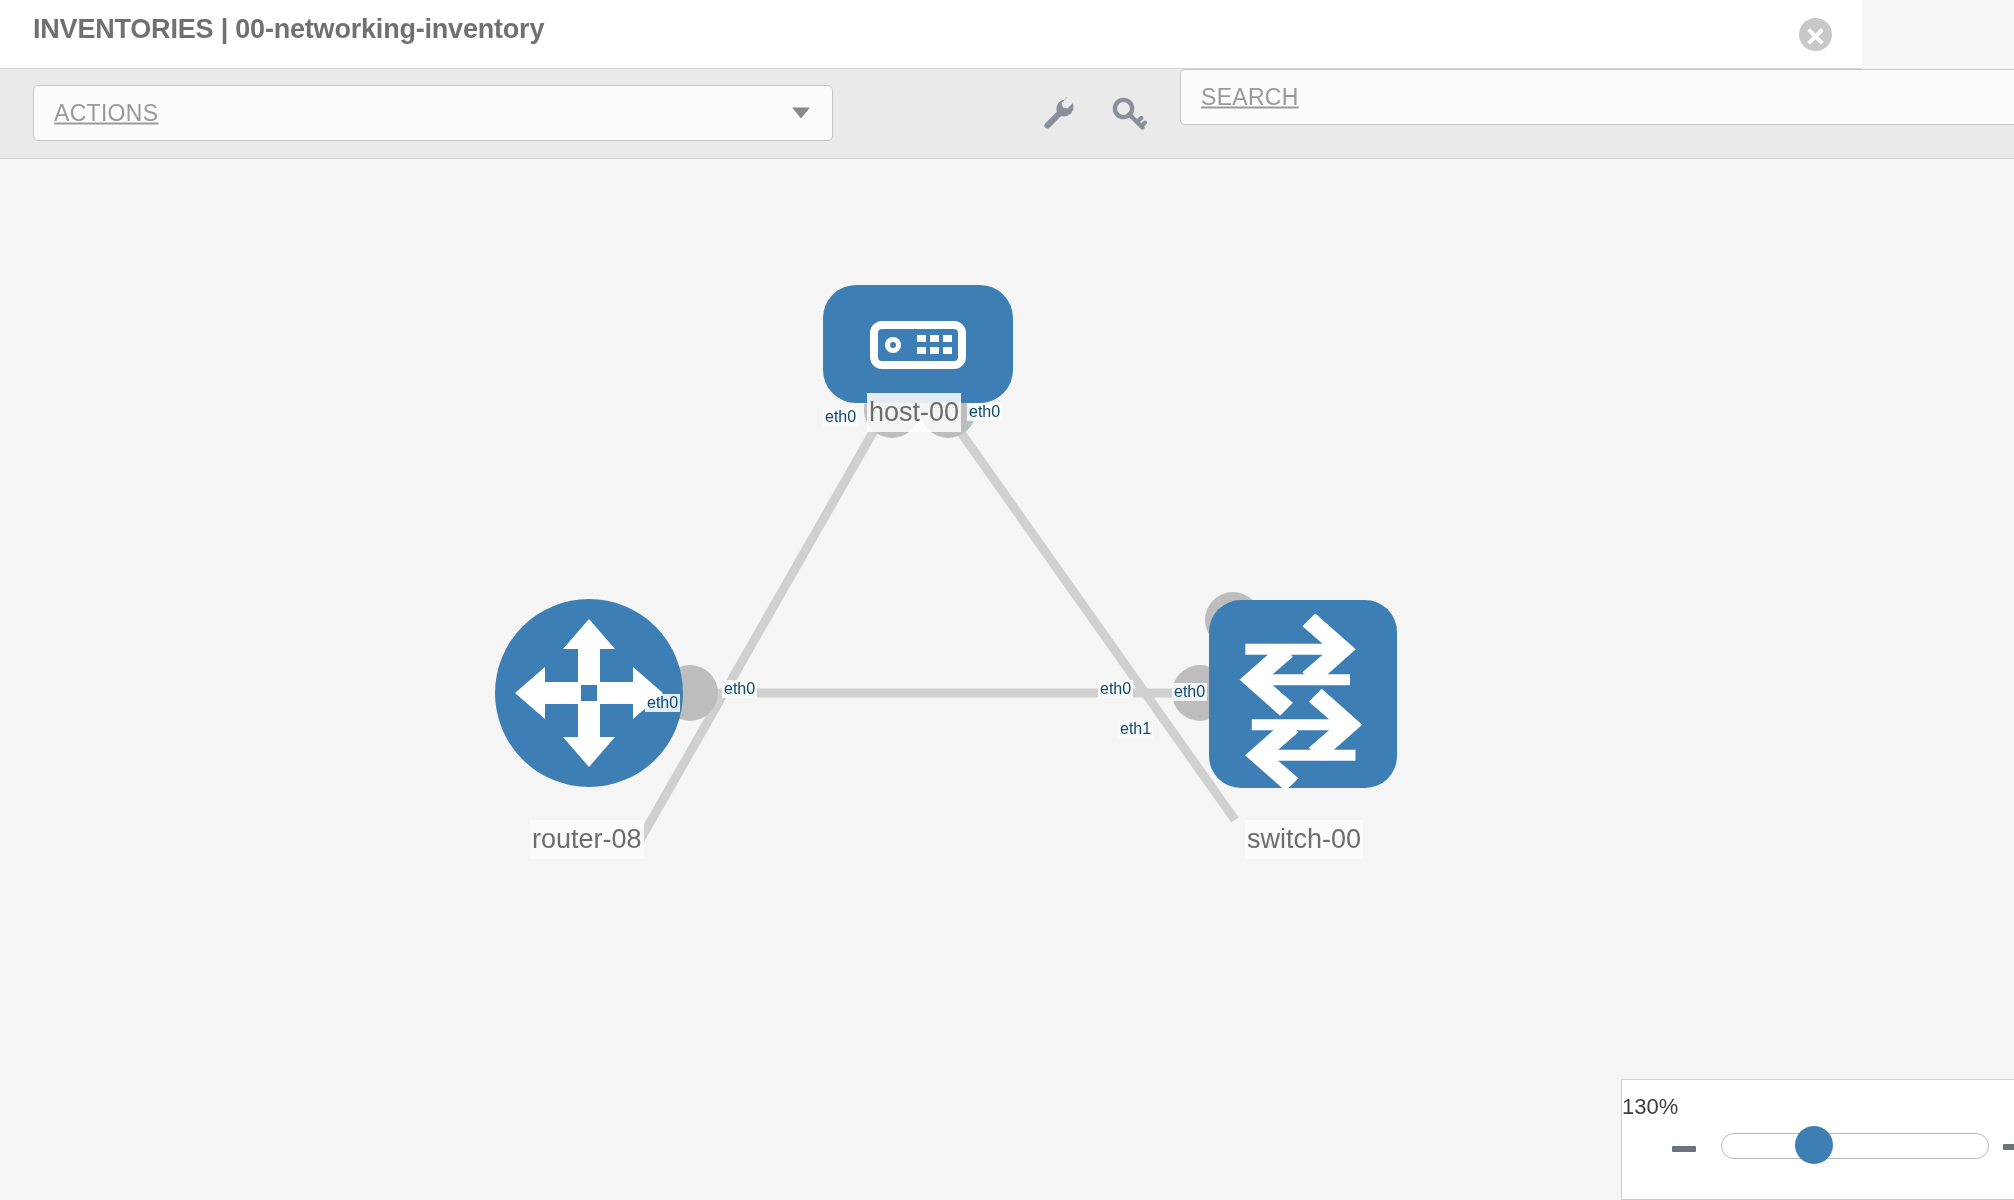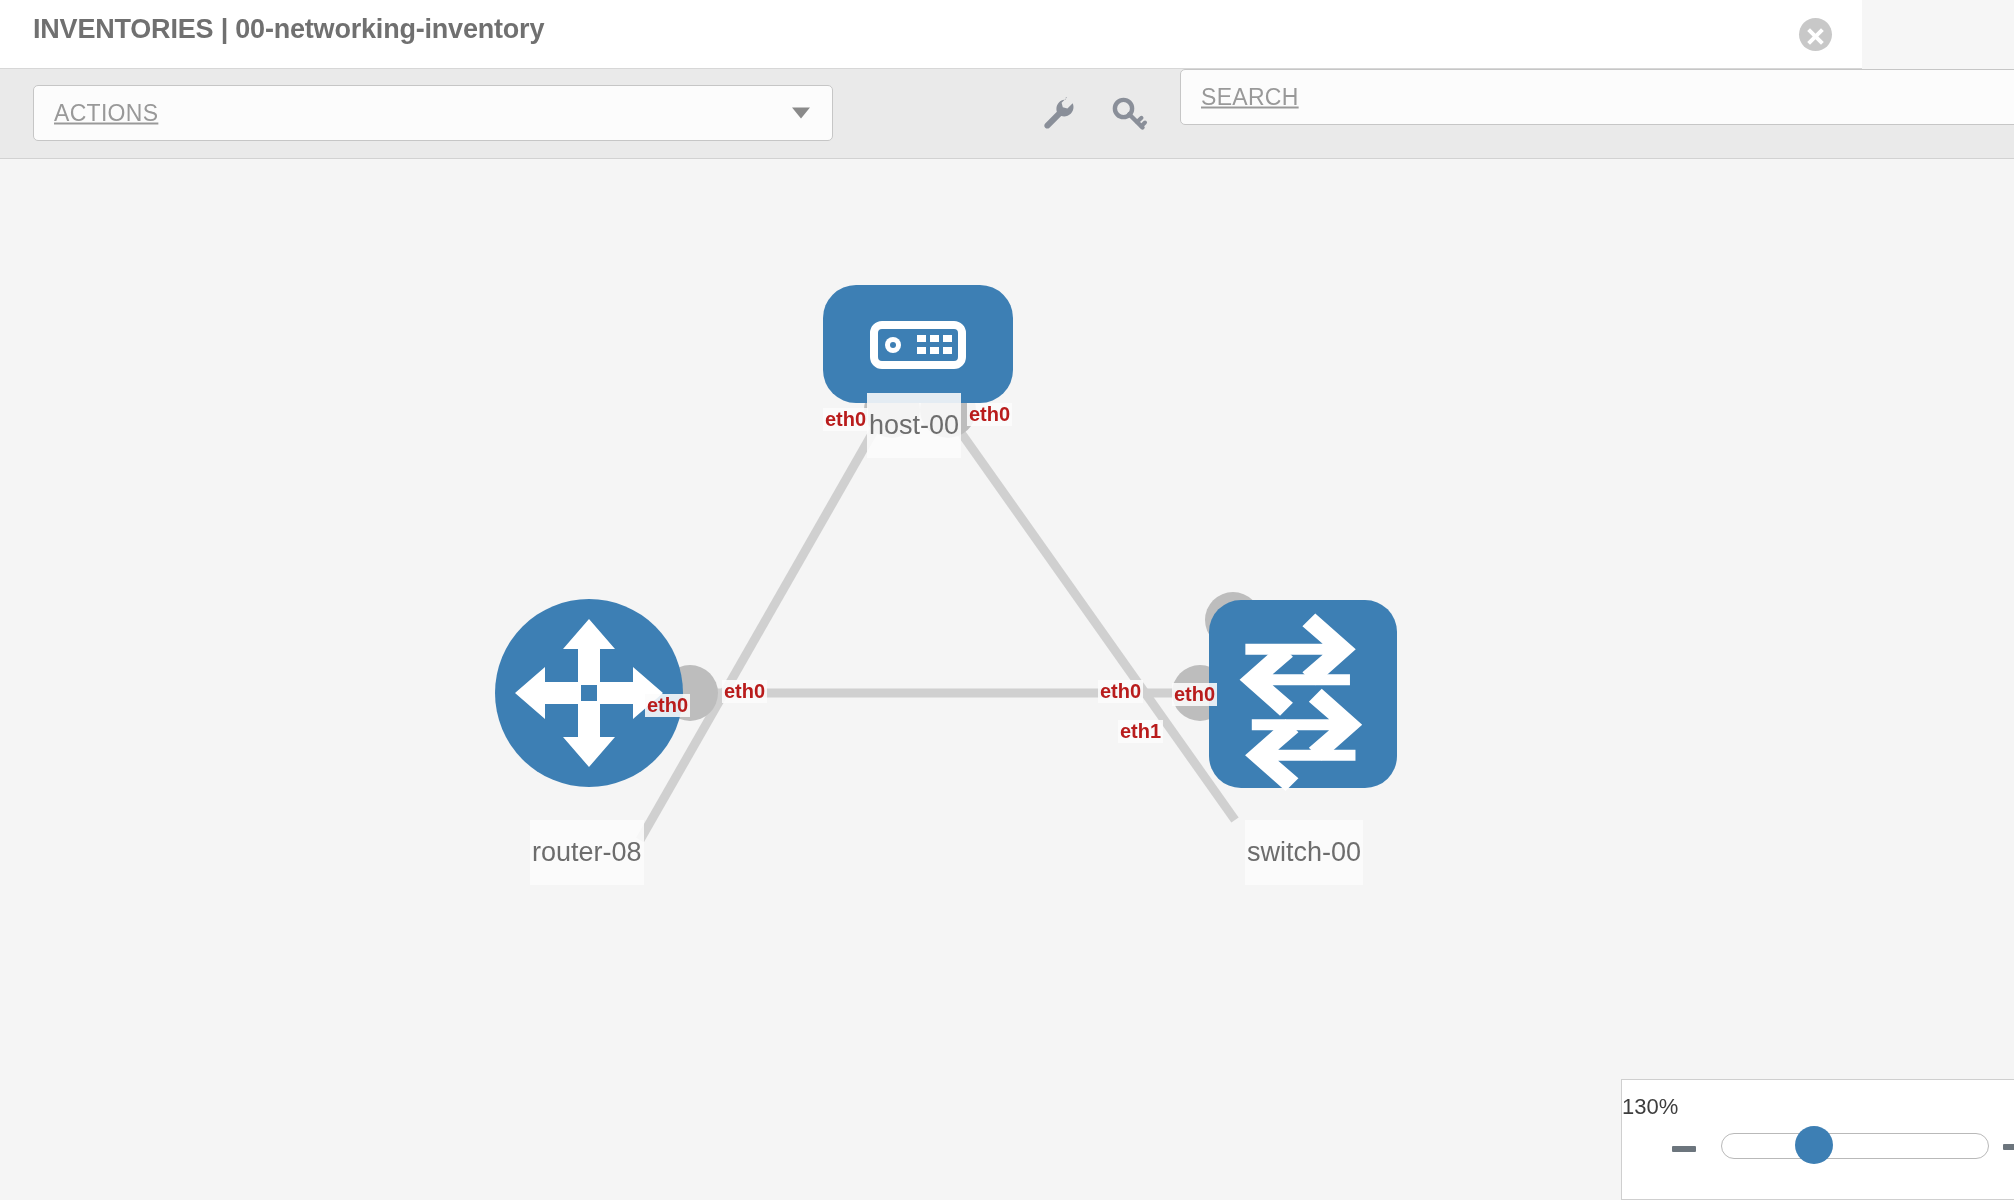--- a/index.html
+++ b/index.html
@@ -74,29 +74,28 @@
     background: #f5f5f5;
     overflow: hidden;
   }
   #topology { position: absolute; left: 0; top: 0; }
 
   .node-label {
     position: absolute;
     font-size: 27px; color: #6d6d6d;
     background: rgba(252,252,252,0.88);
     white-space: nowrap;
-    padding: 17px 2px;
+    padding: 4px 2px;
   }
   .iface-label {
     position: absolute;
-    font-size: 20px; color: #b91c1c;
+    font-size: 16px; color: #0c4a6e;
     background: rgba(252,252,252,0.88);
     white-space: nowrap;
     padding: 0 2px;
-    font-weight: bold;
   }
 
   
   #zoom-panel {
     position: absolute; left: 1621px; top: 1079px;
     width: 420px; height: 121px;
     background: #ffffff;
     border: 1px solid #cfcfcf;
   }
   #zoom-value {

